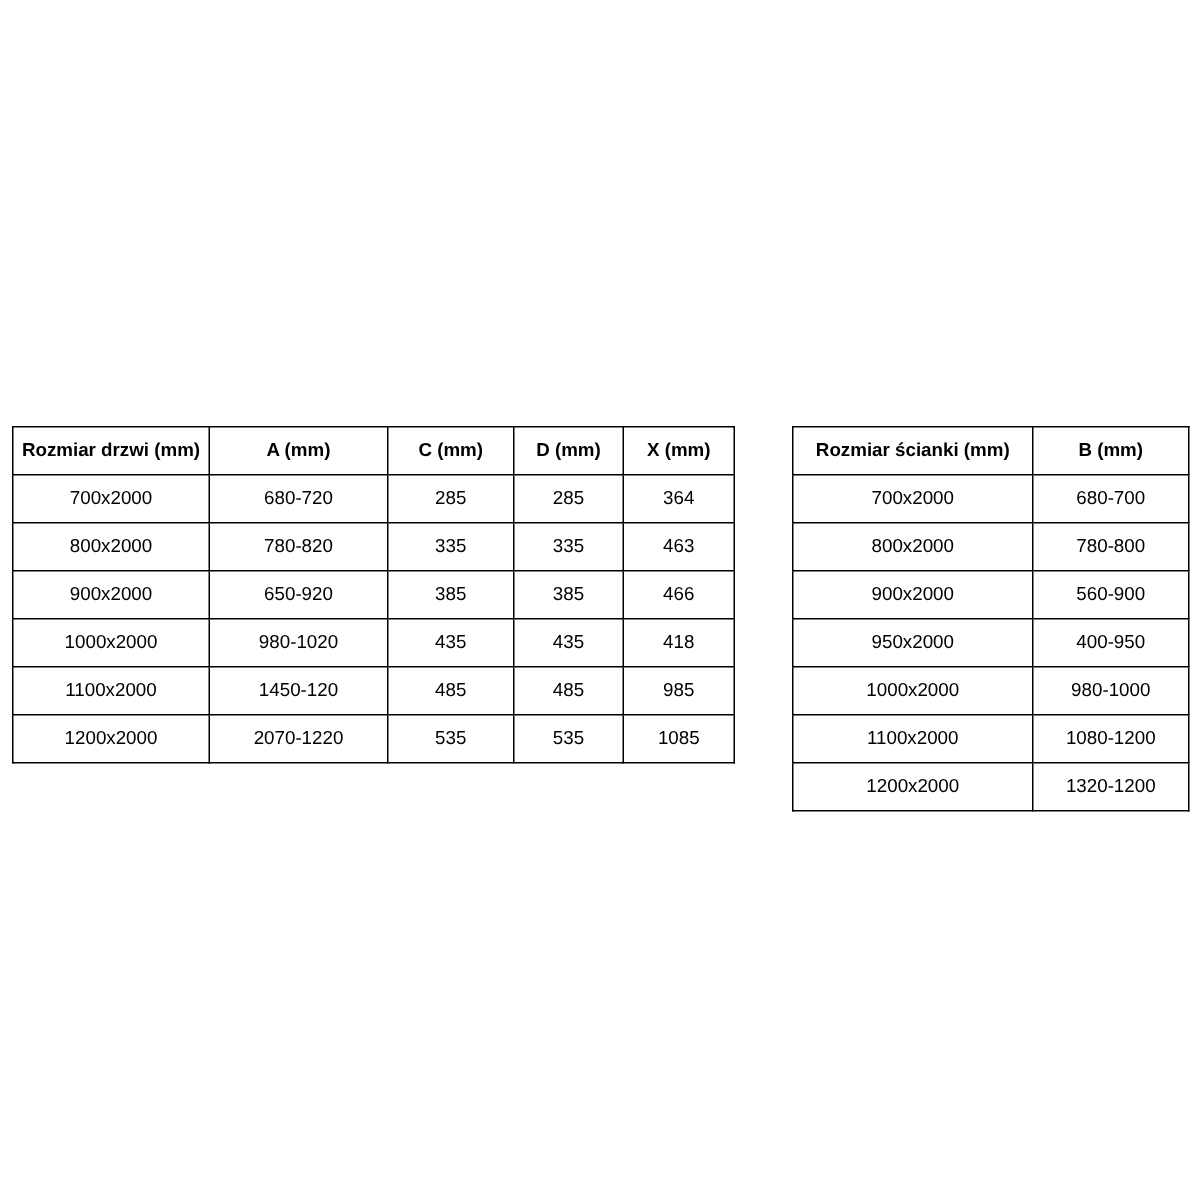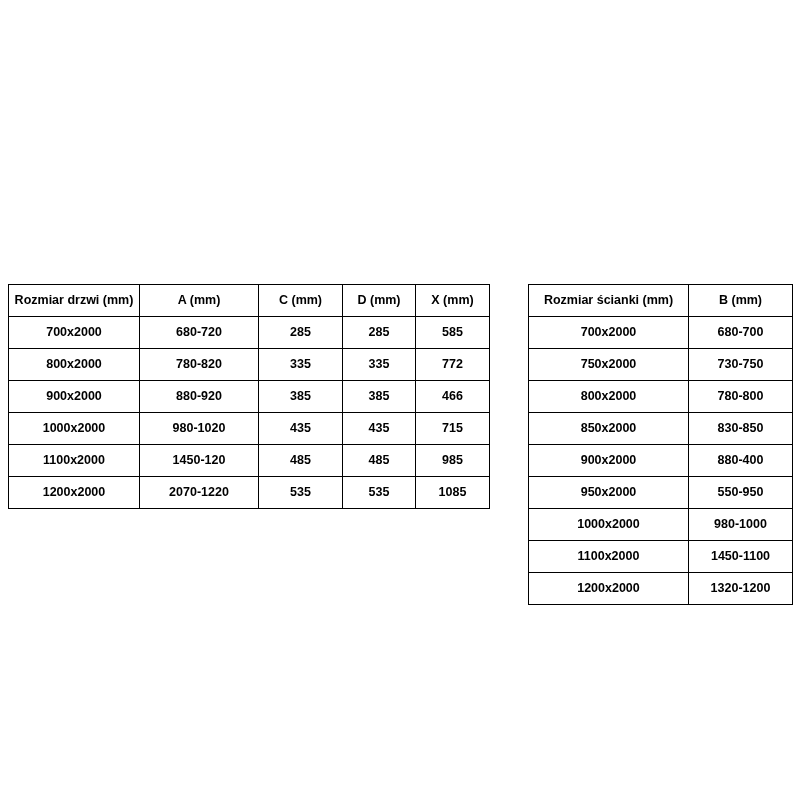--- a/index.html
+++ b/index.html
@@ -25,21 +25,21 @@
   }
   table {
     border-collapse: collapse;
     table-layout: fixed;
   }
   table td, table th {
     border: 1px solid #000000;
     text-align: center;
     vertical-align: middle;
     font-size: 12.5px;
-    font-weight: bold;
+    font-weight: normal;
     padding: 0;
     height: 31px;
     line-height: 31px;
     white-space: nowrap;
   }
   
   #doors-table {
     position: absolute;
     left: 8px;
     top: 236px;
@@ -87,42 +87,42 @@
         <th class="hdr">D (mm)</th>
         <th class="hdr">X (mm)</th>
       </tr>
     </thead>
     <tbody>
       <tr>
         <td>700x2000</td>
         <td>680-720</td>
         <td>285</td>
         <td>285</td>
-        <td>585</td>
+        <td>364</td>
       </tr>
       <tr>
         <td>800x2000</td>
         <td>780-820</td>
         <td>335</td>
         <td>335</td>
-        <td>772</td>
+        <td>463</td>
       </tr>
       <tr>
         <td>900x2000</td>
-        <td>880-920</td>
+        <td>650-920</td>
         <td>385</td>
         <td>385</td>
         <td>466</td>
       </tr>
       <tr>
         <td>1000x2000</td>
         <td>980-1020</td>
         <td>435</td>
         <td>435</td>
-        <td>715</td>
+        <td>418</td>
       </tr>
       <tr>
         <td>1100x2000</td>
         <td>1450-120</td>
         <td>485</td>
         <td>485</td>
         <td>985</td>
       </tr>
       <tr>
         <td>1200x2000</td>
@@ -144,46 +144,38 @@
         <th class="hdr">Rozmiar ścianki (mm)</th>
         <th class="hdr">B (mm)</th>
       </tr>
     </thead>
     <tbody>
       <tr>
         <td>700x2000</td>
         <td>680-700</td>
       </tr>
       <tr>
-        <td>750x2000</td>
-        <td>730-750</td>
-      </tr>
-      <tr>
         <td>800x2000</td>
         <td>780-800</td>
       </tr>
       <tr>
-        <td>850x2000</td>
-        <td>830-850</td>
-      </tr>
-      <tr>
         <td>900x2000</td>
-        <td>880-400</td>
+        <td>560-900</td>
       </tr>
       <tr>
         <td>950x2000</td>
-        <td>550-950</td>
+        <td>400-950</td>
       </tr>
       <tr>
         <td>1000x2000</td>
         <td>980-1000</td>
       </tr>
       <tr>
         <td>1100x2000</td>
-        <td>1450-1100</td>
+        <td>1080-1200</td>
       </tr>
       <tr>
         <td>1200x2000</td>
         <td>1320-1200</td>
       </tr>
     </tbody>
   </table>
 
 </div>
 

